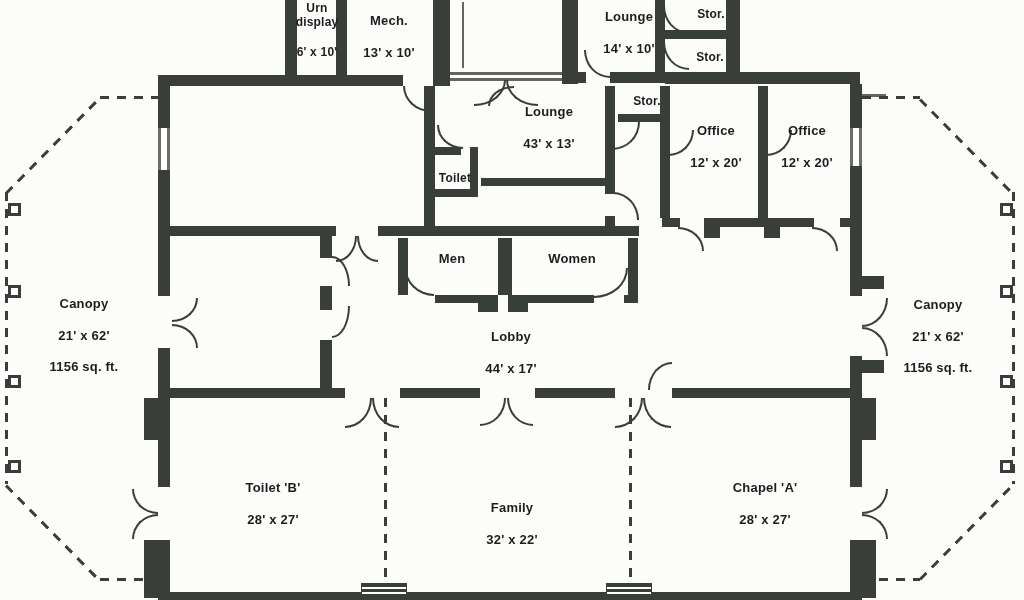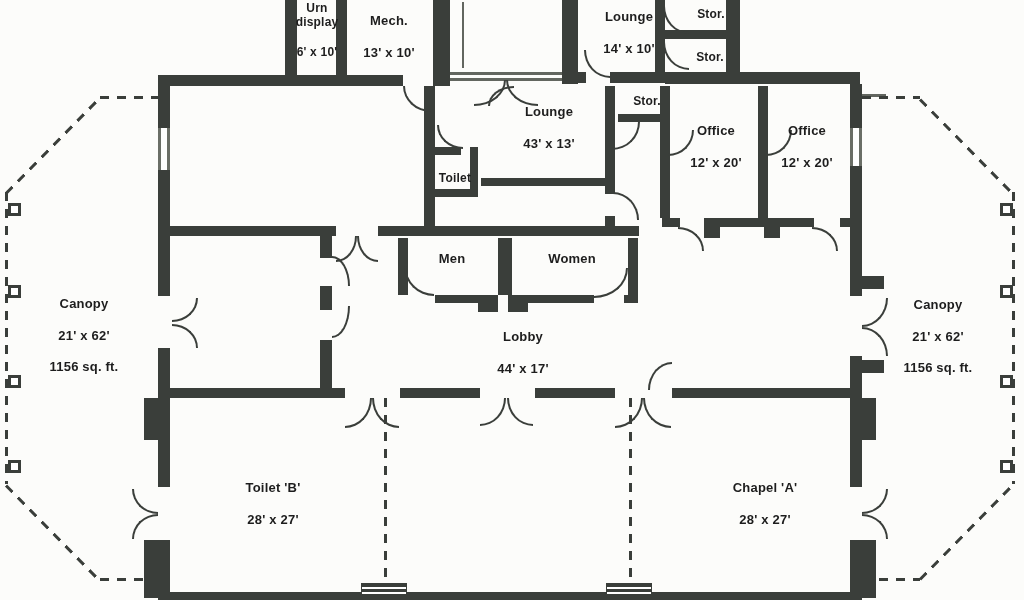--- a/index.html
+++ b/index.html
@@ -200,36 +200,40 @@
   <div class="lbl" style="left:807px;top:147px">
     <div>Office</div>
     <div>12' x 20'</div>
   </div>
   <div class="lbl" style="left:452px;top:259px">
     <div>Men</div>
   </div>
   <div class="lbl" style="left:572px;top:259px">
     <div>Women</div>
   </div>
-  <div class="lbl" style="left:523px;top:353px">
+  <div class="lbl" style="left:511px;top:353px">
     <div>Lobby</div>
     <div>44' x 17'</div>
   </div>
   <div class="lbl" style="left:84px;top:336px">
     <div>Canopy</div>
     <div>21' x 62'</div>
     <div>1156 sq. ft.</div>
   </div>
   <div class="lbl" style="left:938px;top:337px">
     <div>Canopy</div>
     <div>21' x 62'</div>
     <div>1156 sq. ft.</div>
   </div>
   <div class="lbl" style="left:273px;top:504px">
     <div>Toilet 'B'</div>
     <div>28' x 27'</div>
   </div>
+  <div class="lbl" style="left:512px;top:524px">
+    <div>Family</div>
+    <div>32' x 22'</div>
+  </div>
   <div class="lbl" style="left:765px;top:504px">
     <div>Chapel 'A'</div>
     <div>28' x 27'</div>
   </div>
 
 </div>
 
 </body></html>

